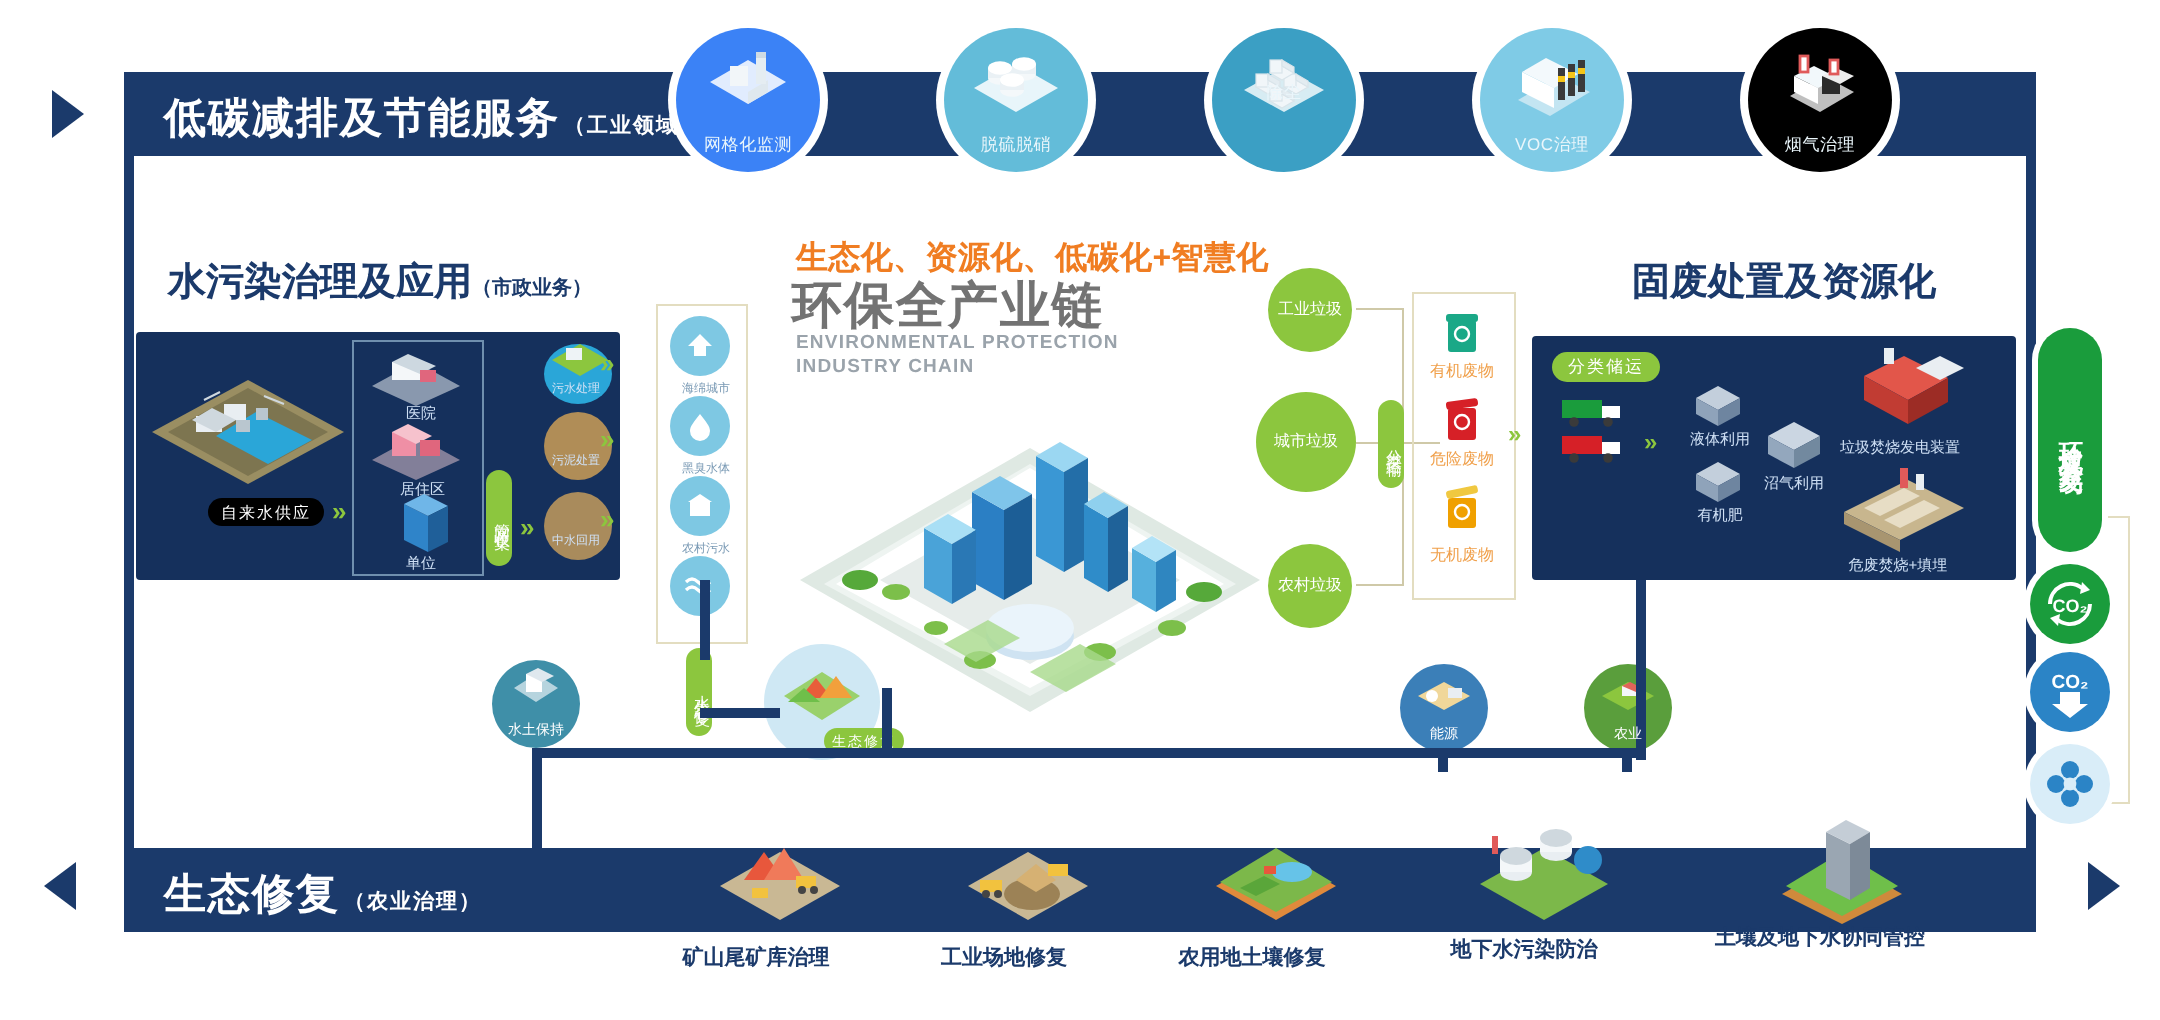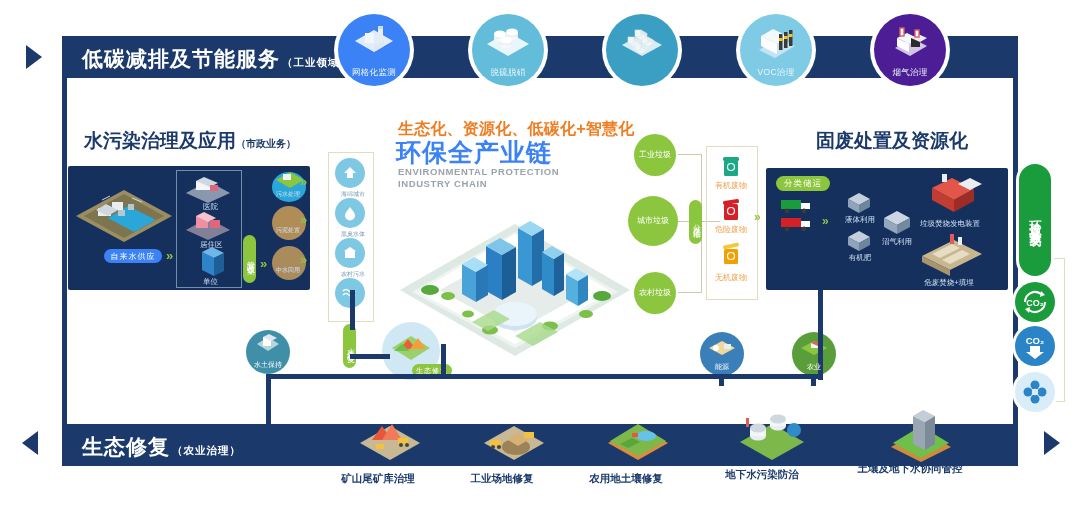--- a/index.html
+++ b/index.html
@@ -44,35 +44,35 @@
   .sec-h .big{font-size:19px;}
   .sec-h .sml{font-size:10px;}
 
   
   .panel{position:absolute;background:#15305c;border-radius:2px;}
 
   
   .ct-line1{position:absolute;left:398px;top:119px;font-size:16px;font-weight:bold;
             color:#f07d22;letter-spacing:.2px;white-space:nowrap;}
   .ct-line2{position:absolute;left:396px;top:136px;font-size:25px;font-weight:bold;
-            color:#3b82f6;letter-spacing:1px;white-space:nowrap;}
+            color:#737373;letter-spacing:1px;white-space:nowrap;}
   .ct-line3{position:absolute;left:398px;top:166px;font-size:9.5px;font-weight:bold;
             color:#9aa3ab;letter-spacing:.6px;line-height:11.5px;white-space:nowrap;}
 
   
   .gcirc{position:absolute;border-radius:50%;background:#8cc63e;
      display:flex;align-items:center;justify-content:center;color:#fff;
      font-size:8px;text-align:center;line-height:10px;}
   .vpill{position:absolute;background:#8cc63e;border-radius:9px;color:#fff;
      font-size:8px;display:flex;align-items:center;justify-content:center;
      writing-mode:vertical-rl;letter-spacing:2px;}
   .hpill{position:absolute;background:#8cc63e;border-radius:10px;color:#fff;
      font-size:8.5px;display:flex;align-items:center;justify-content:center;
      letter-spacing:1px;}
-  .opill{position:absolute;background:#3b82f6;border-radius:9px;color:#fff;
+  .opill{position:absolute;background:#000000;border-radius:9px;color:#fff;
      font-size:8px;display:flex;align-items:center;justify-content:center;
      letter-spacing:1px;}
   .thinline{position:absolute;background:#cfc9a8;}
 
   .bin-lbl{position:absolute;font-size:8px;color:#f0a04b;white-space:nowrap;
            text-align:center;}
   .dk-lbl{position:absolute;font-size:7.5px;color:#cfe0f5;white-space:nowrap;
            text-align:center;}
 
   
@@ -167,21 +167,21 @@
     <polygon points="10,10 22,3 38,11 26,18" fill="#f3f9fc"></polygon>
     <rect x="28" y="8" width="3.5" height="16" fill="#3a3a3a"></rect>
     <rect x="33" y="6" width="3.5" height="16" fill="#3a3a3a"></rect>
     <rect x="38" y="4" width="3.5" height="16" fill="#3a3a3a"></rect>
     <rect x="28" y="12" width="3.5" height="3" fill="#f5c518"></rect>
     <rect x="33" y="10" width="3.5" height="3" fill="#f5c518"></rect>
     <rect x="38" y="8" width="3.5" height="3" fill="#f5c518"></rect>
   </svg>
   <span class="lbl">VOC治理</span>
 </div>
-<div class="tcircle" style="left:874px;top:14px;background:#4c1d95;">
+<div class="tcircle" style="left:874px;top:14px;background:#000000;">
   <svg class="iso" width="50" height="42" viewBox="0 0 50 42">
     <polygon points="10,22 25,30 42,20 27,12" fill="#ffffff" opacity=".75"></polygon>
     <polygon points="12,20 12,12 24,18 24,26" fill="#ffffff"></polygon>
     <polygon points="12,12 22,7 34,13 24,18" fill="#f2f8fb"></polygon>
     <rect x="26" y="12" width="9" height="9" fill="#2b2b2b"></rect>
     <polygon points="26,12 33,8 42,12 35,16" fill="#ededed"></polygon>
     <rect x="15" y="2" width="4" height="8" fill="#ffffff" stroke="#e05a5a" stroke-width="1.4"></rect>
     <rect x="30" y="4" width="4" height="7" fill="#ffffff" stroke="#e05a5a" stroke-width="1.4"></rect>
   </svg>
   <span class="lbl">烟气治理</span>

